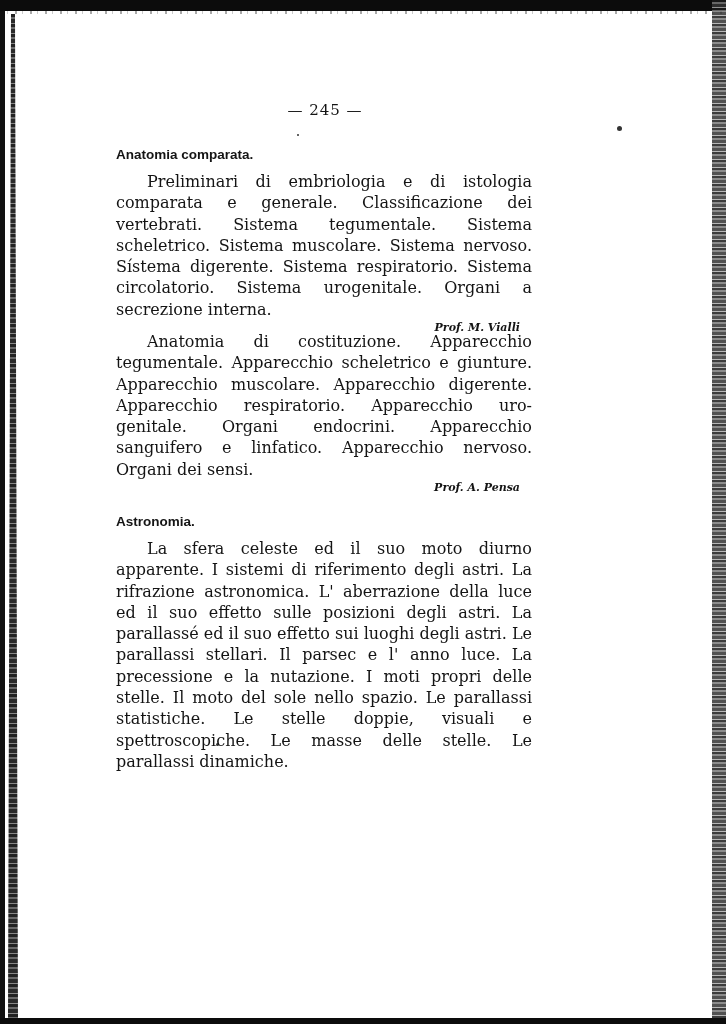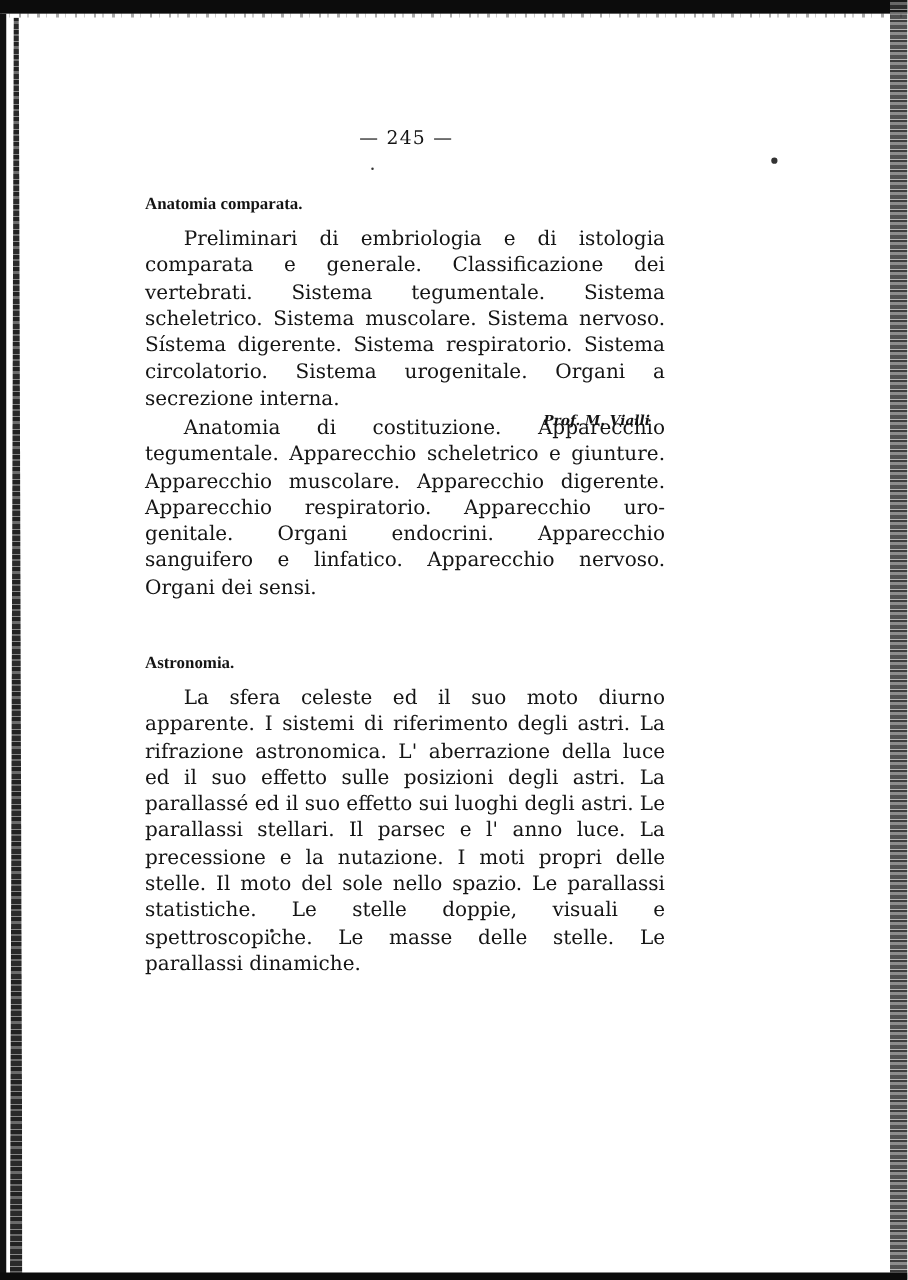--- a/index.html
+++ b/index.html
@@ -18,22 +18,22 @@
       background: repeating-linear-gradient(180deg, #222 0 3px, #6a6a6a 3px 5px, #2a2a2a 5px 9px, #888 9px 10px);
       clip-path: polygon(30% 0, 70% 0, 100% 100%, 0 100%); }
     .scan-right-strip { position: absolute; right: 0; top: 0; width: 14px; height: 1024px;
       background: repeating-linear-gradient(180deg, #1a1a1a 0 2px, #777 2px 4px, #333 4px 7px, #aaa 7px 8px);
       opacity: .85; }
 
     .page-number { position: absolute; top: 101px; left: 0; width: 650px; text-align: center;
       font-size: 15px; letter-spacing: 1px; }
 
     .section { position: absolute; left: 116px; width: 416px; }
-    .heading { font-family: Liberation Serif, serif; font-weight: bold;
-      font-size: 13.5px; margin: 8px 0 9px 0; }
+    .heading { font-family: Liberation Sans, sans-serif; font-weight: bold;
+      font-size: 13.5px; margin: 0 0 9px 0; }
     .body-text { font-size: 16px; line-height: 21.3px; text-align: justify; margin: 0;
       text-indent: 31px; hyphens: manual; }
     .author { font-style: italic; font-weight: bold; font-size: 11px; text-align: right;
       margin: 1px 12px 0 0; }
     .speck { position: absolute; background: #333; border-radius: 50%; }
   </style>
 </head>
 <body>
 
 <div class="scan-top"></div>
@@ -50,20 +50,21 @@
 <div class="page-number">— 245 —</div>
 
 <div class="section" style="top:147px;">
   <h2 class="heading">Anatomia comparata.</h2>
   <p class="body-text">Preliminari di embriologia e di istologia comparata e generale. Classificazione dei vertebrati. Sistema tegu­mentale. Sistema scheletrico. Sistema muscolare. Sistema nervoso. Sístema digerente. Sistema respiratorio. Sistema circolatorio. Sistema urogenitale. Organi a secrezione in­terna.</p>
   <div class="author">Prof. M. Vialli</div>
 </div>
 
 <div class="section" style="top:331px;">
   <p class="body-text">Anatomia di costituzione. Apparecchio tegumentale. Apparecchio scheletrico e giunture. Apparecchio musco­lare. Apparecchio digerente. Apparecchio respiratorio. Ap­parecchio uro-genitale. Organi endocrini. Apparecchio sanguifero e linfatico. Apparecchio nervoso. Organi dei sensi.</p>
+  <div class="author">Prof. A. Pensa</div>
 </div>
 
 <div class="section" style="top:514px;">
   <h2 class="heading">Astronomia.</h2>
   <p class="body-text">La sfera celeste ed il suo moto diurno apparente. I sistemi di riferimento degli astri. La rifrazione astrono­mica. L' aberrazione della luce ed il suo effetto sulle po­sizioni degli astri. La parallassé ed il suo effetto sui luoghi degli astri. Le parallassi stellari. Il parsec e l' anno luce. La precessione e la nutazione. I moti propri delle stelle. Il moto del sole nello spazio. Le parallassi statistiche. Le stelle doppie, visuali e spettroscopiche. Le masse delle stelle. Le parallassi dinamiche.</p>
 </div>
 
 <div class="section" style="top:763px;">
 </div>
 

